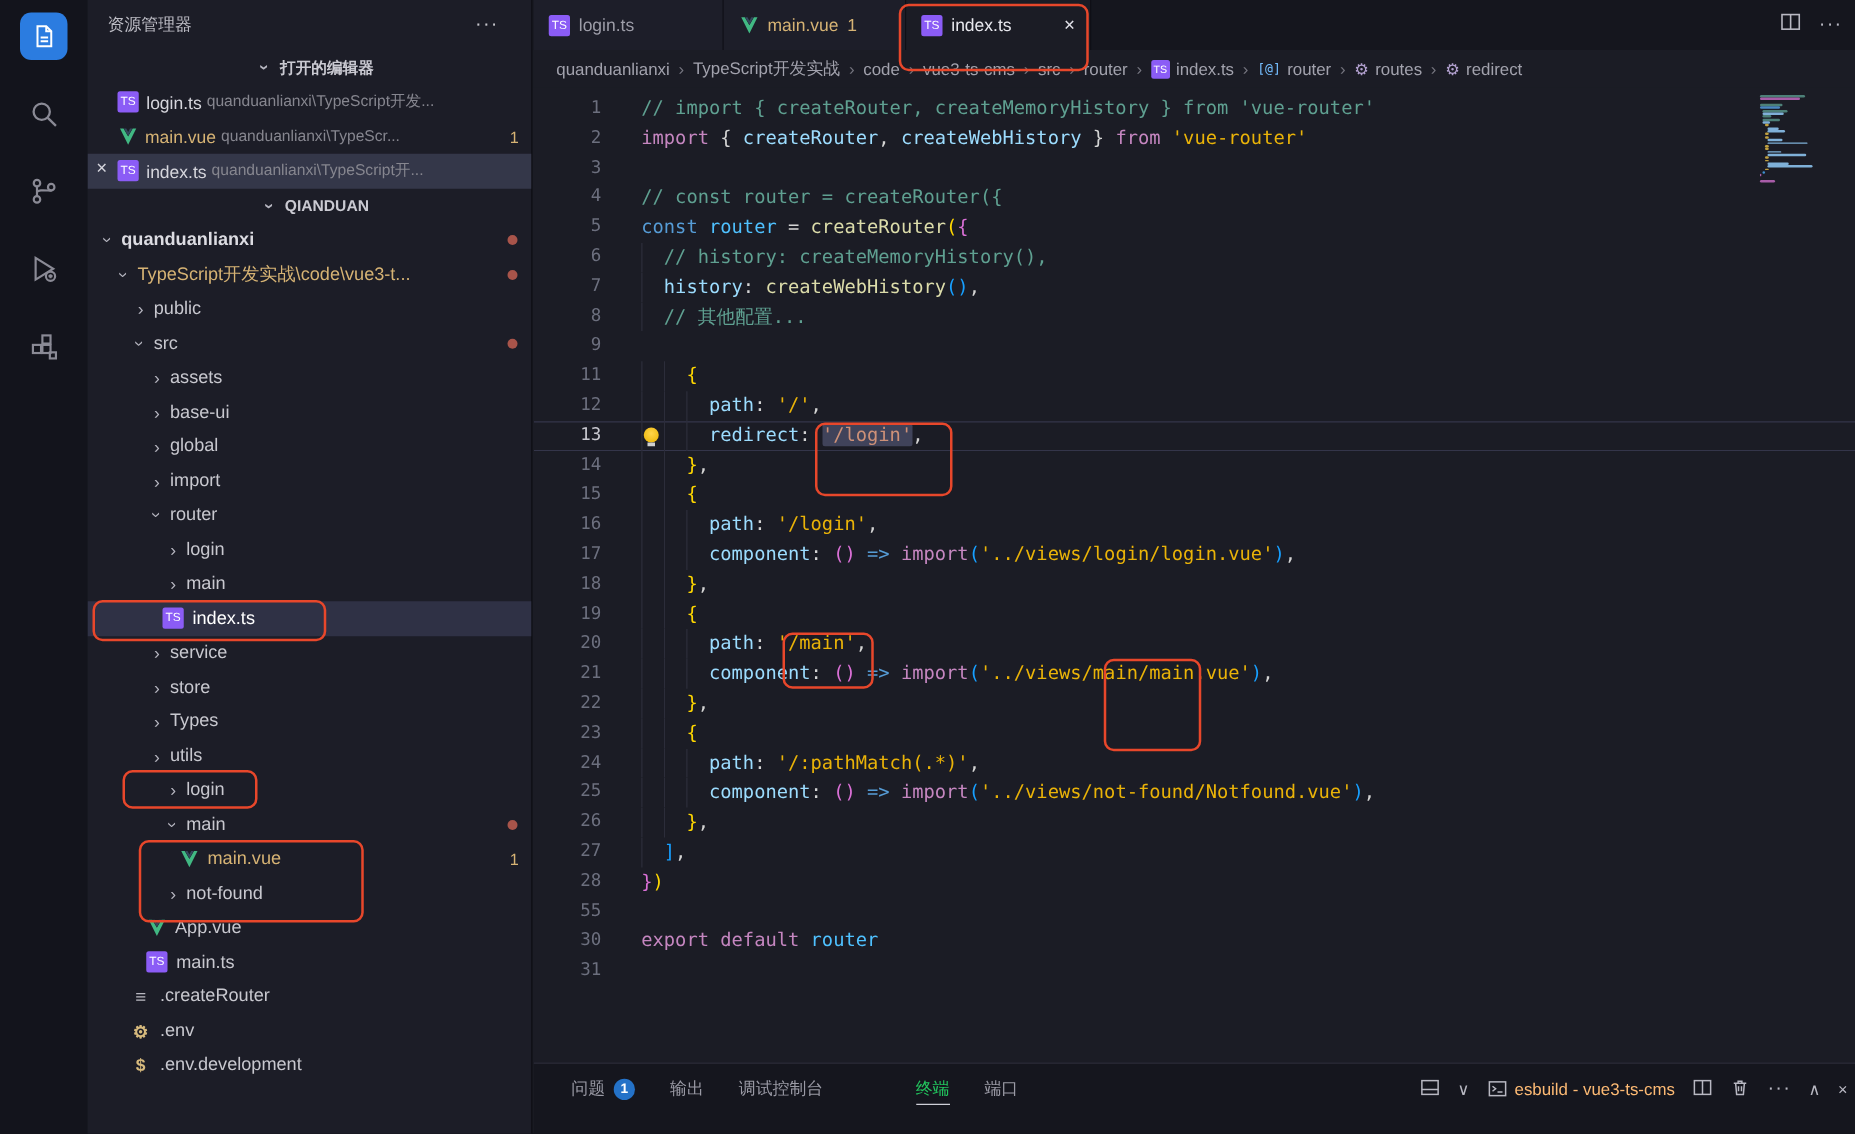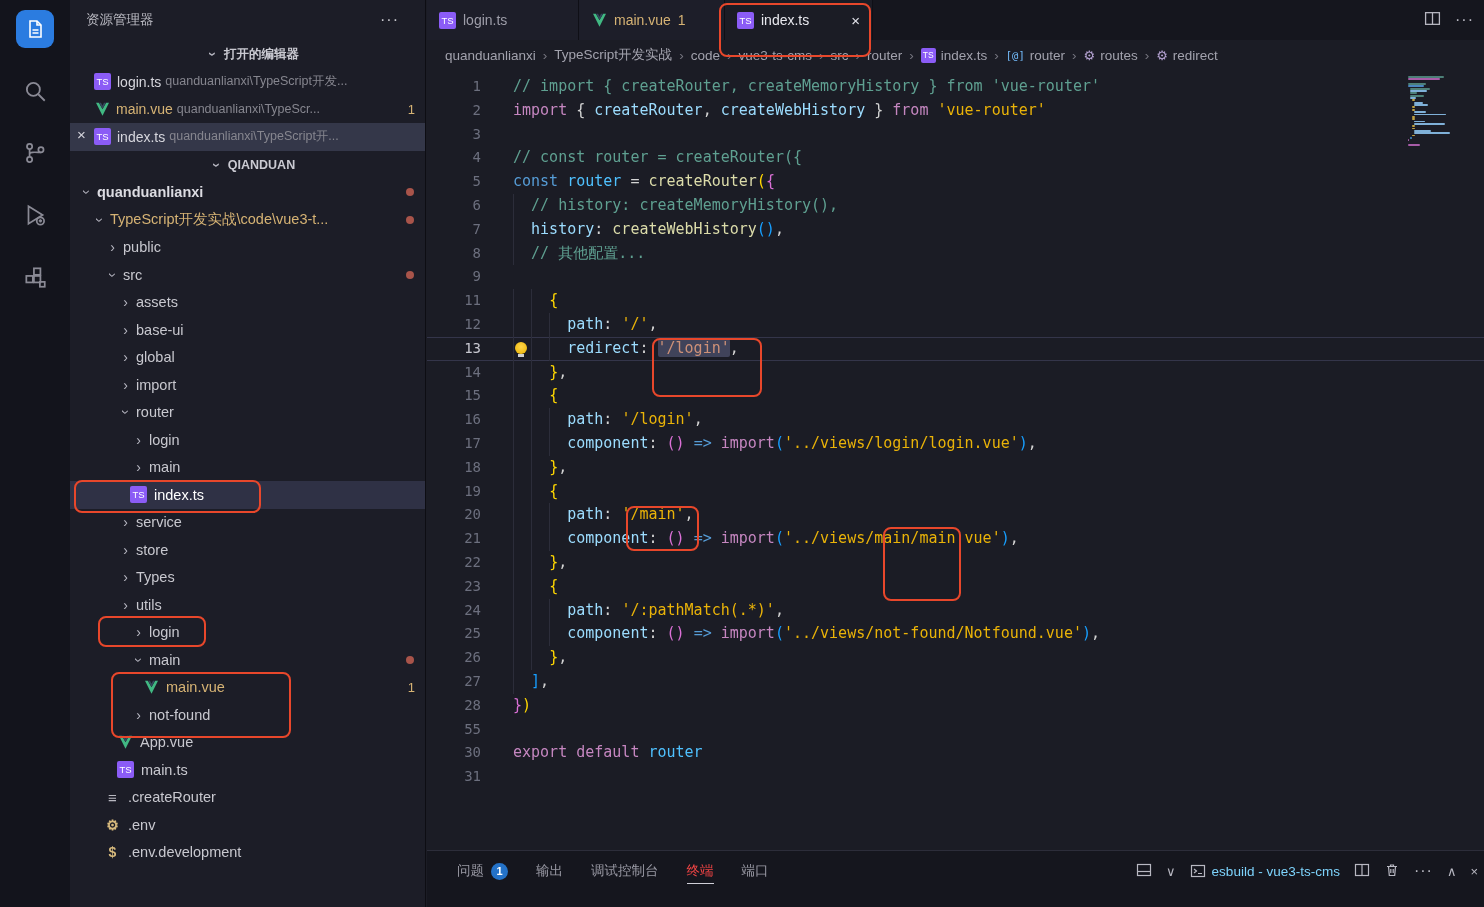--- a/index.html
+++ b/index.html
@@ -90,26 +90,26 @@
   .bulb { position:absolute; left:88px; top:5px; width:12px; height:12px; background:radial-gradient(circle at 50% 40%, #ffd54a, #eab200); border-radius:50%; z-index:3; }
   .bulb::after { content:""; position:absolute; left:3px; bottom:-3px; width:6px; height:3px; background:#cfcfcf; }
 
   .minimap { position:absolute; right:12px; top:2px; width:66px; display:flex; flex-direction:column; gap:0.55px; padding:4px 2px; }
   .mm-line { height:1.8px; border-radius:1px; flex:none; }
 
   
   .panel { position:absolute; left:0; right:0; bottom:0; height:57px; background:#15161e; border-top:1px solid #2c2d3a; }
   .panel-tabs { display:flex; gap:28px; padding-left:30px; height:40px; align-items:center; }
   .ptab { font-size:13.5px; color:#9a9aa5; display:flex; align-items:center; gap:7px; height:100%; position:relative; cursor:pointer; }
-  .ptab.active { color:#ef4444; }
+  .ptab.active { color:#22c55e;margin-left:46px; }
   .ptab.active::after { content:""; position:absolute; bottom:7px; left:0; right:0; height:1.5px; background:#cfcfd8; }
   .pbadge { background:#2472c8; color:#fff; border-radius:50%; width:17px; height:17px; font-size:11px; display:flex; align-items:center; justify-content:center; font-weight:bold; }
   .panel-controls { position:absolute; right:6px; top:0; height:40px; display:flex; align-items:center; gap:14px; color:#b8b8c2; font-size:14px; }
   .panel-controls svg { width:16px; height:16px; }
-  .term-chip { display:flex; align-items:center; gap:6px; font-size:13.5px; color:#7dd3fc; }
+  .term-chip { display:flex; align-items:center; gap:6px; font-size:13.5px; color:#fdba74; }
   .pc-glyph { font-size:13px; }
 
   
   .anno { position:absolute; border:2.5px solid #e8472b; border-radius:8px; pointer-events:none; z-index:50; }
 </style>
 </head>
 <body>
 
 <div class="app">
 

